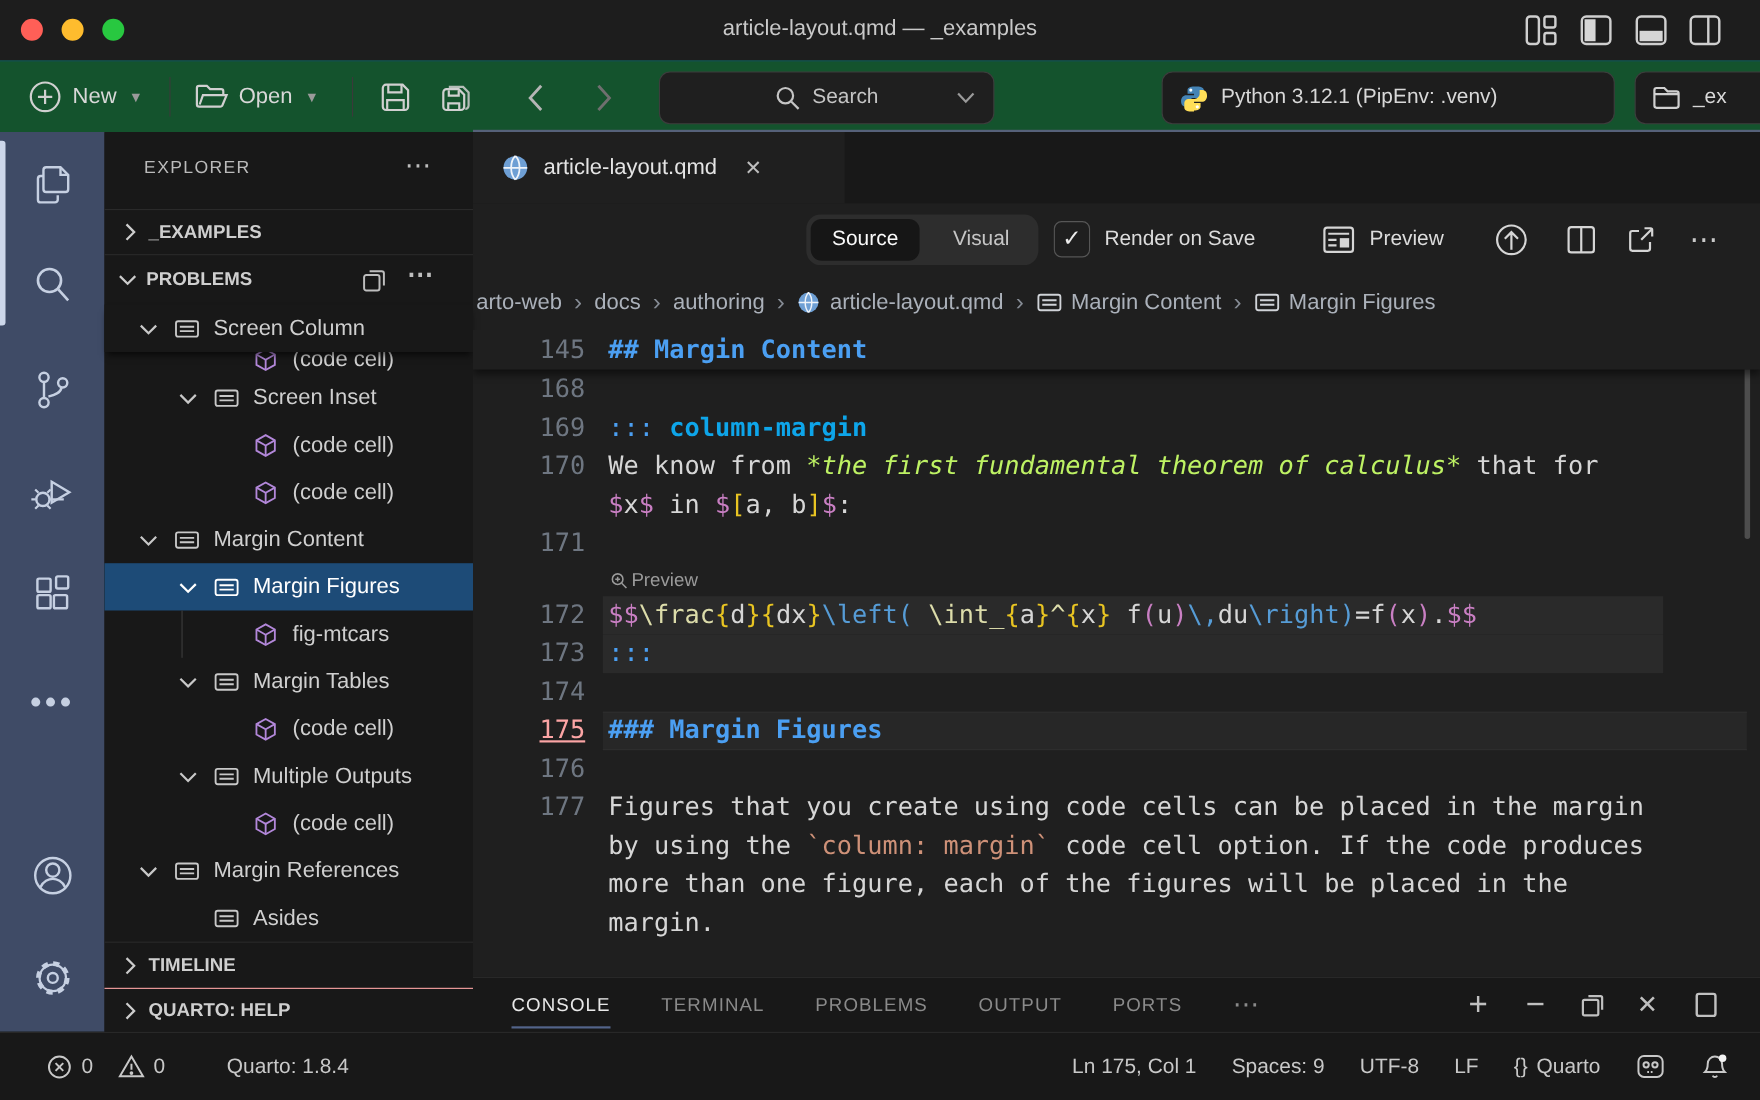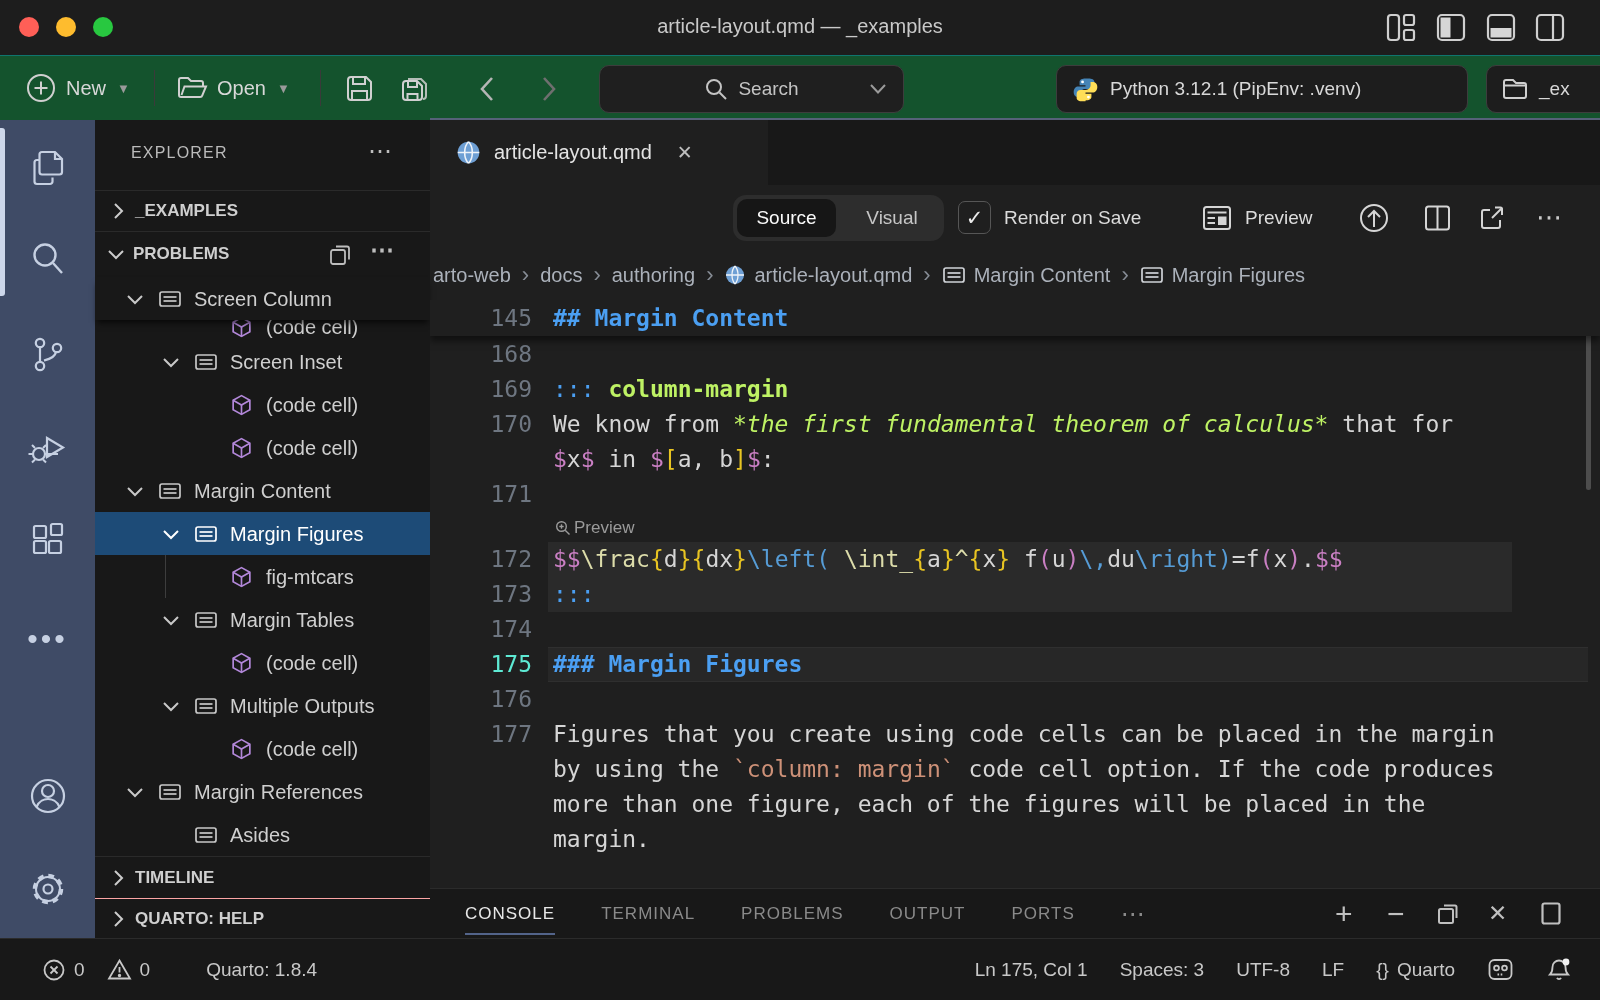--- a/index.html
+++ b/index.html
@@ -69,31 +69,31 @@
   .bc-item{display:flex;align-items:center;gap:8px;}
 
   
   .editor{position:absolute;left:0;top:180px;width:100%;height:588px;background:#1f1f1f;overflow:hidden;
           font-family:"DejaVu Sans Mono",monospace;font-size:23px;}
   .code-row{position:relative;height:35px;line-height:35px;white-space:pre;}
   .code-row.sticky{position:absolute;left:0;top:0;width:100%;height:36px;line-height:36px;background:#1f1f1f;z-index:3;
                    box-shadow:0 5px 7px rgba(0,0,0,0.5);}
   .rows{position:absolute;left:0;top:37px;width:100%;}
   .ln{position:absolute;left:25px;top:0;width:77px;text-align:right;color:#6e7681;}
-  .current .ln{color:#5eead4;}
+  .current .ln{color:#fca5a5;text-decoration:underline;}
   .ct{position:absolute;left:123px;top:0;z-index:1;}
   .code-row.math::before{content:'';position:absolute;left:118px;top:0;width:964px;height:100%;background:#2a2a2a;}
   .code-row.current::before{content:'';position:absolute;left:118px;top:0;width:1040px;height:100%;background:#272727;
                             border-top:1px solid #2f2f2f;border-bottom:1px solid #2f2f2f;box-sizing:border-box;}
   .pvrow{position:relative;height:30px;}
   .pvlbl{position:absolute;left:125px;top:6px;display:flex;align-items:center;gap:3px;color:#9b9b9b;
          font-family:"Liberation Sans",sans-serif;font-size:17px;}
   .tk-hd{color:#4b9ff2;font-weight:bold;}
   .tk-kw{color:#4b9ff2;}
-  .tk-kwb{color:#bef264;font-weight:bold;}
+  .tk-kwb{color:#0ea5e9;font-weight:bold;}
   .tk-tx{color:#d6d6d6;}
   .tk-it{color:#bef264;font-style:italic;}
   .tk-mg{color:#c97fc3;}
   .tk-br{color:#e8c422;}
   .tk-kh{color:#dcdcaa;}
   .tk-bl{color:#569cd6;}
   .tk-cd{color:#ce9178;}
   .scrollthumb{position:absolute;right:9px;top:5px;width:5px;height:185px;background:#5d5d5d;border-radius:3px;opacity:.75;}
 
   
@@ -720,21 +720,21 @@
               <line x1="12.5" y1="9" x2="12.5" y2="14.5"></line>
               <circle cx="12.5" cy="17.5" r="0.8" fill="#c8c8c8"></circle>
             </svg>
           </span>
         <span>0</span>
       </span>
       <span class="st-item" style="margin-left:46px;">Quarto: 1.8.4</span>
     </div>
     <div class="st-right">
       <span class="st-item">Ln 175, Col 1</span>
-      <span class="st-item">Spaces: 3</span>
+      <span class="st-item">Spaces: 9</span>
       <span class="st-item">UTF-8</span>
       <span class="st-item">LF</span>
       <span class="st-item">
         <span>{}</span>
         <span>Quarto</span>
       </span>
       <span class="st-item">
           <svg width="27" height="25" viewBox="0 0 27 25" fill="none" stroke="#c8c8c8" stroke-width="1.8">
             <rect x="2.5" y="3" width="22" height="19" rx="5"></rect>
             <circle cx="9.5" cy="11" r="2.4"></circle>

